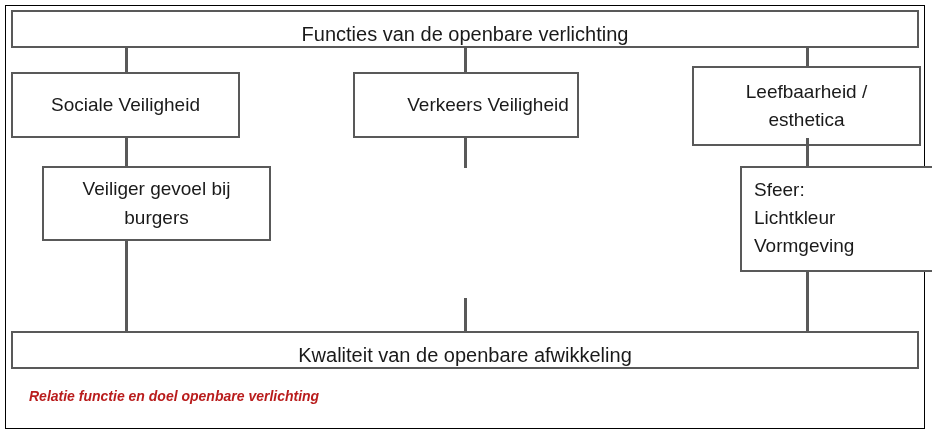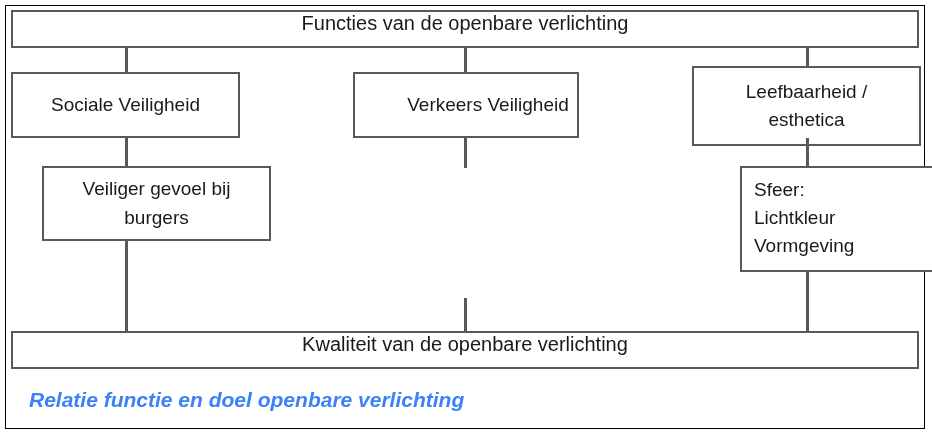--- a/index.html
+++ b/index.html
@@ -72,33 +72,33 @@
     width: 3px;
   }
 
   
   .banner {
     position: absolute;
     box-sizing: border-box;
     border: 2px solid #595959;
     background: #ffffff;
     display: flex;
-    align-items: flex-start;
+    align-items: flex-end;
     justify-content: center;
     font-size: 20px;
     color: #1a1a1a;
   }
 
   
   .caption {
     position: absolute;
     font-style: italic;
     font-weight: bold;
-    font-size: 21px;
-    color: #3b82f6;
+    font-size: 14px;
+    color: #b91c1c;
     white-space: nowrap;
     text-align: center;
   }
 </style>
 </head>
 <body>
 
 <div id="figure">
 
   <div class="outer-frame"></div>
@@ -138,20 +138,20 @@
     <span class="node-text">Sfeer:
 Lichtkleur
 Vormgeving</span>
   </div>
 
   <div class="connector v" style="left:125px; top:241px; height:90px;"></div>
   <div class="connector v" style="left:464px; top:298px; height:33px;"></div>
   <div class="connector v" style="left:806px; top:272px; height:59px;"></div>
 
   <div class="banner" style="left:11px; top:331px; width:908px; height:38px;">
-    <span>Kwaliteit van de openbare verlichting</span>
+    <span>Kwaliteit van de openbare afwikkeling</span>
   </div>
 
   <div class="caption" style="left:29px; top:388px;">
     <span>Relatie functie en doel openbare verlichting</span>
   </div>
 
 </div>
 
 </body></html>

